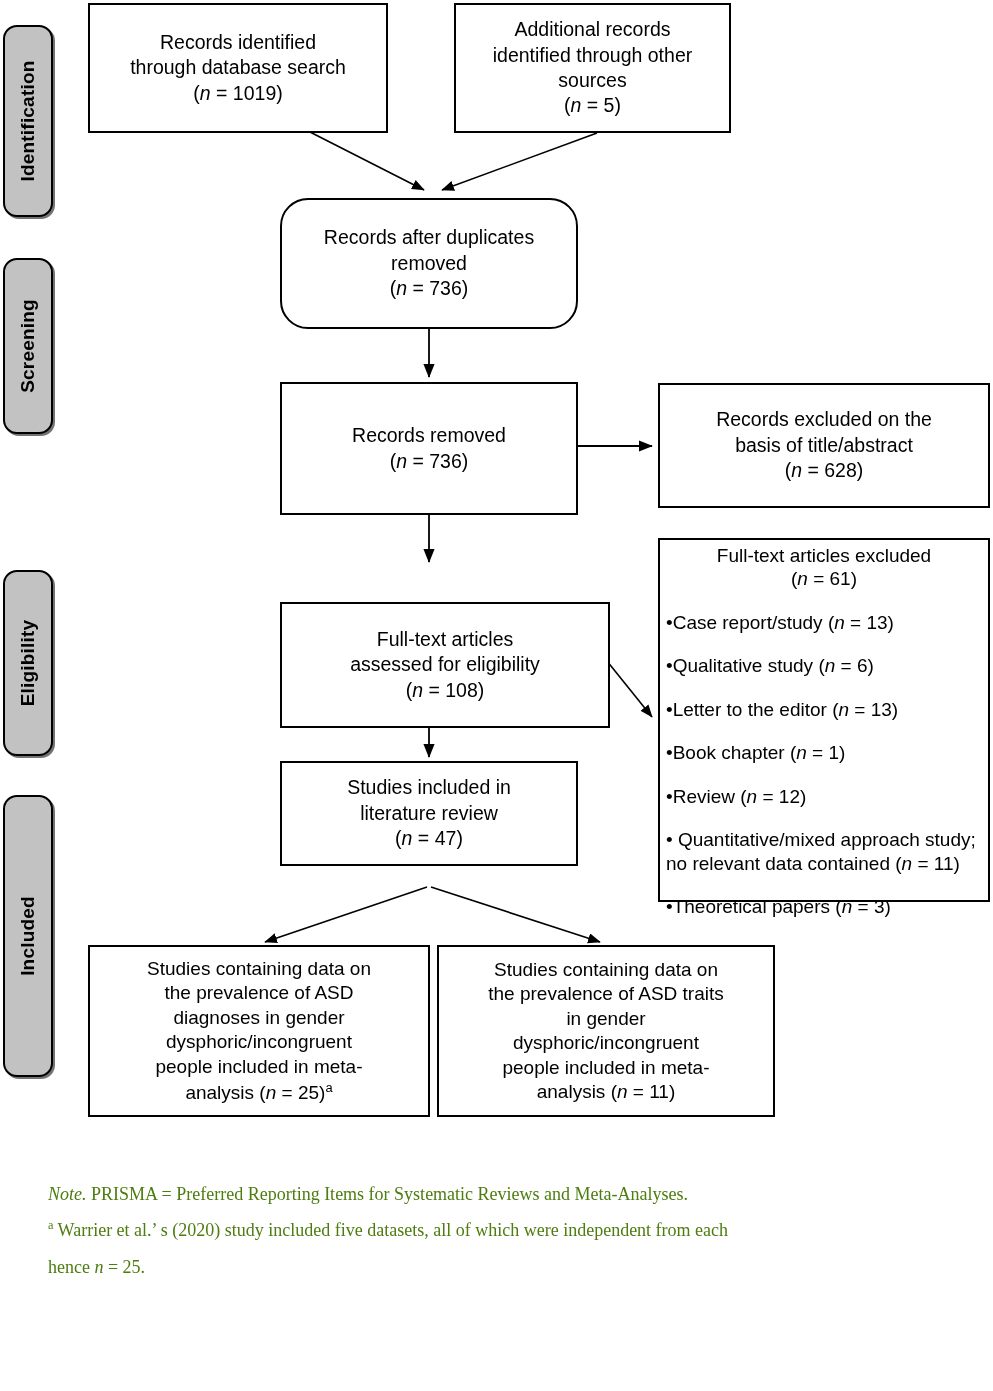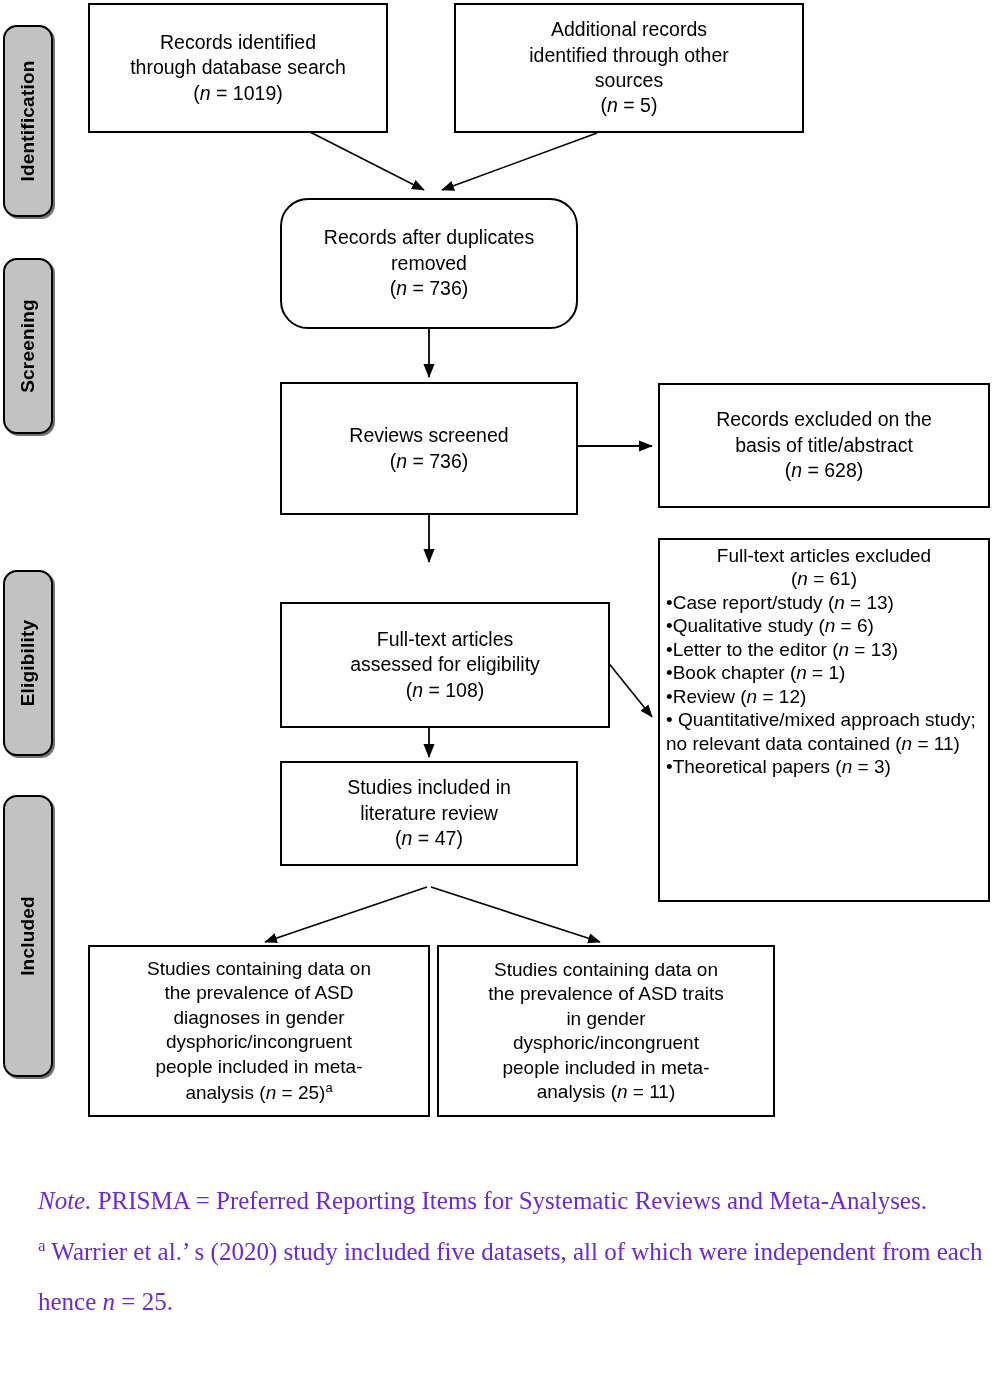--- a/index.html
+++ b/index.html
@@ -63,44 +63,44 @@
   .flow-box.left-align {
     align-items: flex-start;
     justify-content: flex-end;
     text-align: left;
     padding: 4px 6px 4px 6px;
   }
   .flow-box.left-align .box-text { text-align: left; }
 
   .excl-head { text-align: center; }
   .excl-list { text-align: left; }
-  .excl-list .excl-item { display: block; }
+  .excl-list .excl-item { display: block; margin-top: 20px; }
 
   em.var { font-style: italic; }
   sup.fn { font-size: 0.68em; vertical-align: super; }
 
   
   #connectors {
     position: absolute;
     left: 0; top: 0;
     width: 993px;
     height: 1150px;
     pointer-events: none;
   }
 
   
   #note-block {
     position: absolute;
-    left: 38px;
+    left: 48px;
     top: 1176px;
     width: 920px;
     font-family: "Liberation Serif", serif;
-    font-size: 25px;
+    font-size: 18px;
     line-height: 2.02;
-    color: #6d28d9;
+    color: #4d7c0f;
   }
   #note-block .note-line { display: block; white-space: nowrap; }
   #note-block .note-word { font-style: italic; }
 </style>
 </head>
 <body>
 
 <div id="diagram">
 
   <svg id="connectors" viewBox="0 0 993 1150" width="993" height="1150">
@@ -143,40 +143,40 @@
   </div>
 
   <div class="flow-box" style="left:88px; top:3px; width:300px; height:130px;">
     <div class="box-text">
       <span>Records identified</span><br>
       <span>through database search</span><br>
       <span>(<em class="var">n</em> = <span>1019</span>)</span>
     </div>
   </div>
 
-  <div class="flow-box" style="left:454px; top:3px; width:350px; height:130px;justify-content:flex-end;">
+  <div class="flow-box" style="left:454px; top:3px; width:277px; height:130px;justify-content:flex-end;">
     <div class="box-text">
       <span>Additional records</span><br>
       <span>identified through other</span><br>
       <span>sources</span><br>
       <span>(<em class="var">n</em> = <span>5</span>)</span>
     </div>
   </div>
 
   <div class="flow-box" style="left:280px; top:198px; width:298px; height:131px;border-radius:28px;">
     <div class="box-text">
       <span>Records after duplicates</span><br>
       <span>removed</span><br>
       <span>(<em class="var">n</em> = <span>736</span>)</span>
     </div>
   </div>
 
   <div class="flow-box" style="left:280px; top:382px; width:298px; height:133px;">
     <div class="box-text">
-      <span>Reviews screened</span><br>
+      <span>Records removed</span><br>
       <span>(<em class="var">n</em> = <span>736</span>)</span>
     </div>
   </div>
 
   <div class="flow-box" style="left:658px; top:383px; width:332px; height:125px;">
     <div class="box-text">
       <span>Records excluded on the</span><br>
       <span>basis of title/abstract</span><br>
       <span>(<em class="var">n</em> = <span>628</span>)</span>
     </div>

